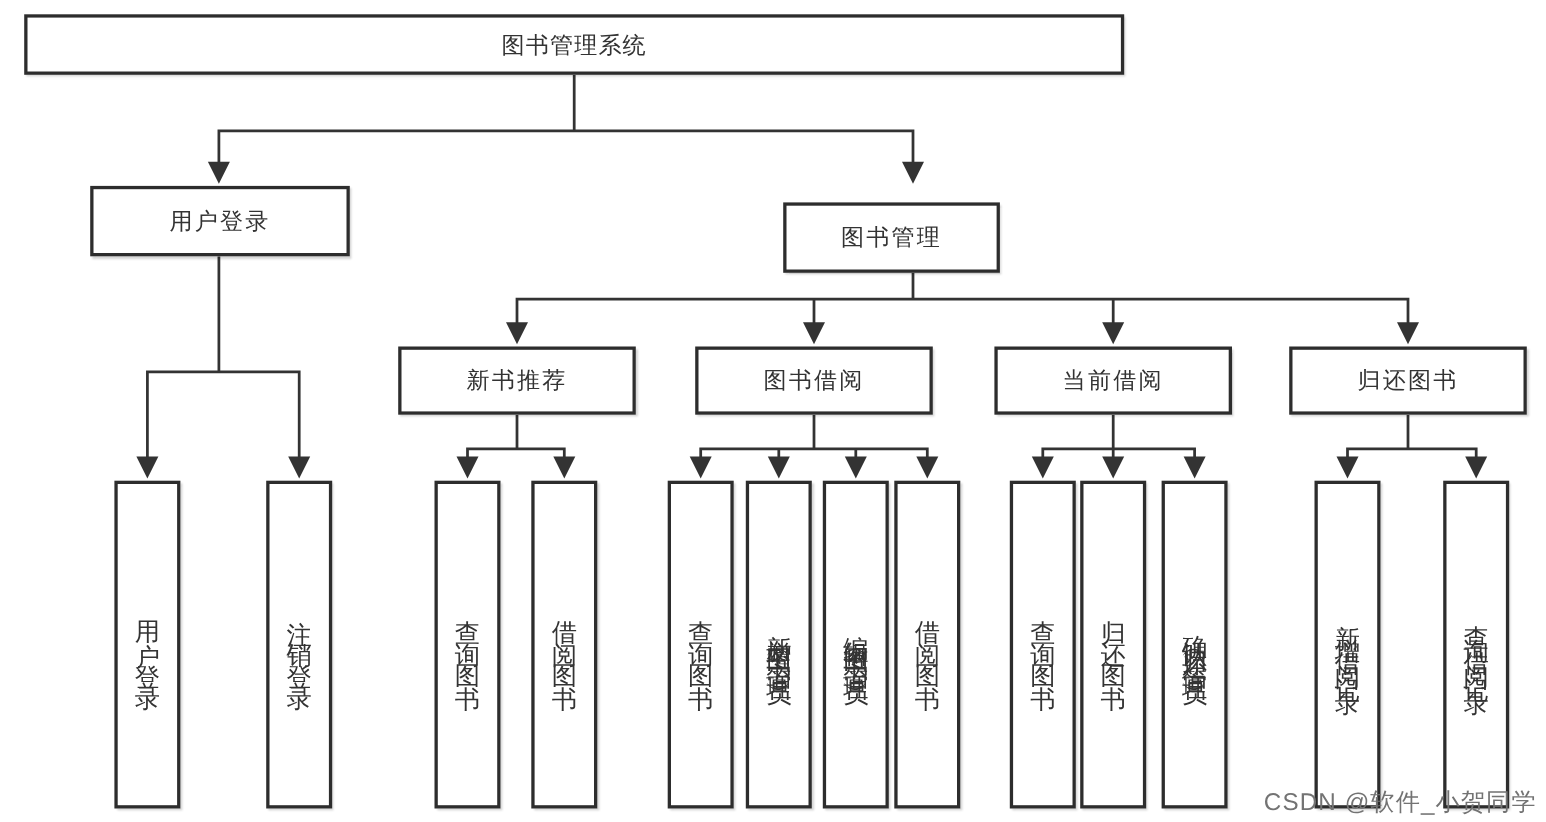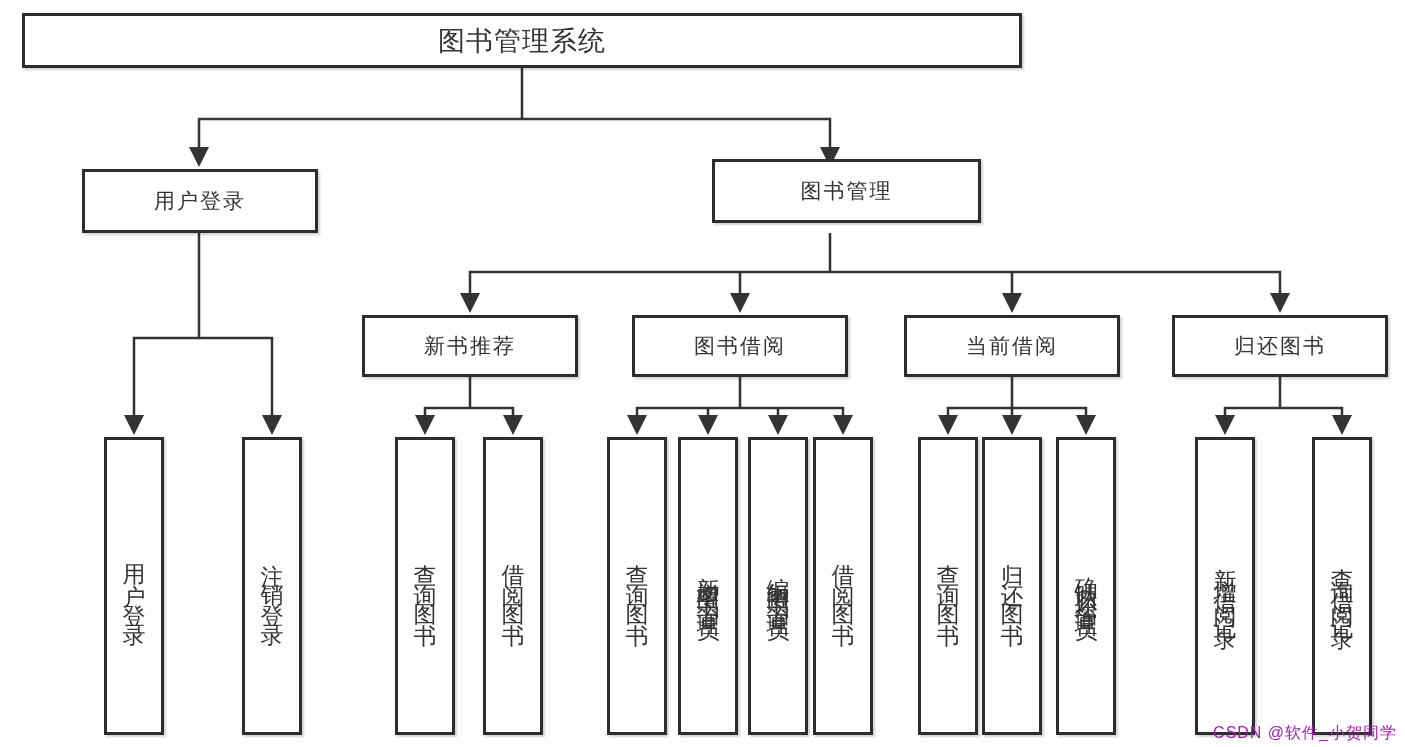--- a/index.html
+++ b/index.html
@@ -31,26 +31,26 @@
     align-items: center;
     justify-content: center;
     box-sizing: border-box;
     text-align: center;
   }
   .node .lbl {
     color: #333333;
     white-space: nowrap;
   }
   .root-box  { left: 22px;  top: 13px;  width: 1000px; height: 55px; }
-  .root-box .lbl { font-size: 27px; letter-spacing: 1px; font-family: Liberation Serif, serif; }
+  .root-box .lbl { font-size: 21px; letter-spacing: 1px; font-family: Liberation Serif, serif; }
 
   .lvl2 { height: 64px; }
   .lvl2 .lbl { font-size: 21px; letter-spacing: 2px; }
   .box-user-login      { left: 82px;  top: 169px; width: 236px; }
-  .box-book-management { left: 712px; top: 159px; width: 269px; }
+  .box-book-management { left: 712px; top: 184px; width: 197px; }
 
   .lvl3 { top: 315px; width: 216px; height: 62px; }
   .lvl3 .lbl { font-size: 21px; letter-spacing: 2px; }
   .box-mod-0 { left: 362px; }
   .box-mod-1 { left: 632px; }
   .box-mod-2 { left: 904px; }
   .box-mod-3 { left: 1172px; }
 
   .leaf { top: 437px; width: 60px; height: 298px; }
   .leaf .lbl {
@@ -75,22 +75,22 @@
   .leaf-m2-0 { left: 918px; }
   .leaf-m2-1 { left: 982px; }
   .leaf-m2-2 { left: 1056px; }
   .leaf-m3-0 { left: 1195px; }
   .leaf-m3-1 { left: 1312px; }
 
   .watermark {
     position: absolute;
     right: 8px;
     bottom: 3px;
-    font-size: 16px;
-    color: #a21caf;
+    font-size: 22px;
+    color: #737373;
     letter-spacing: 1px;
     white-space: nowrap;
   }
 
   .connectors path { stroke: #333333; stroke-width: 2.5; fill: none; }
   .connectors polygon { fill: #333333; stroke: none; }
 </style>
 </head>
 <body>
 

